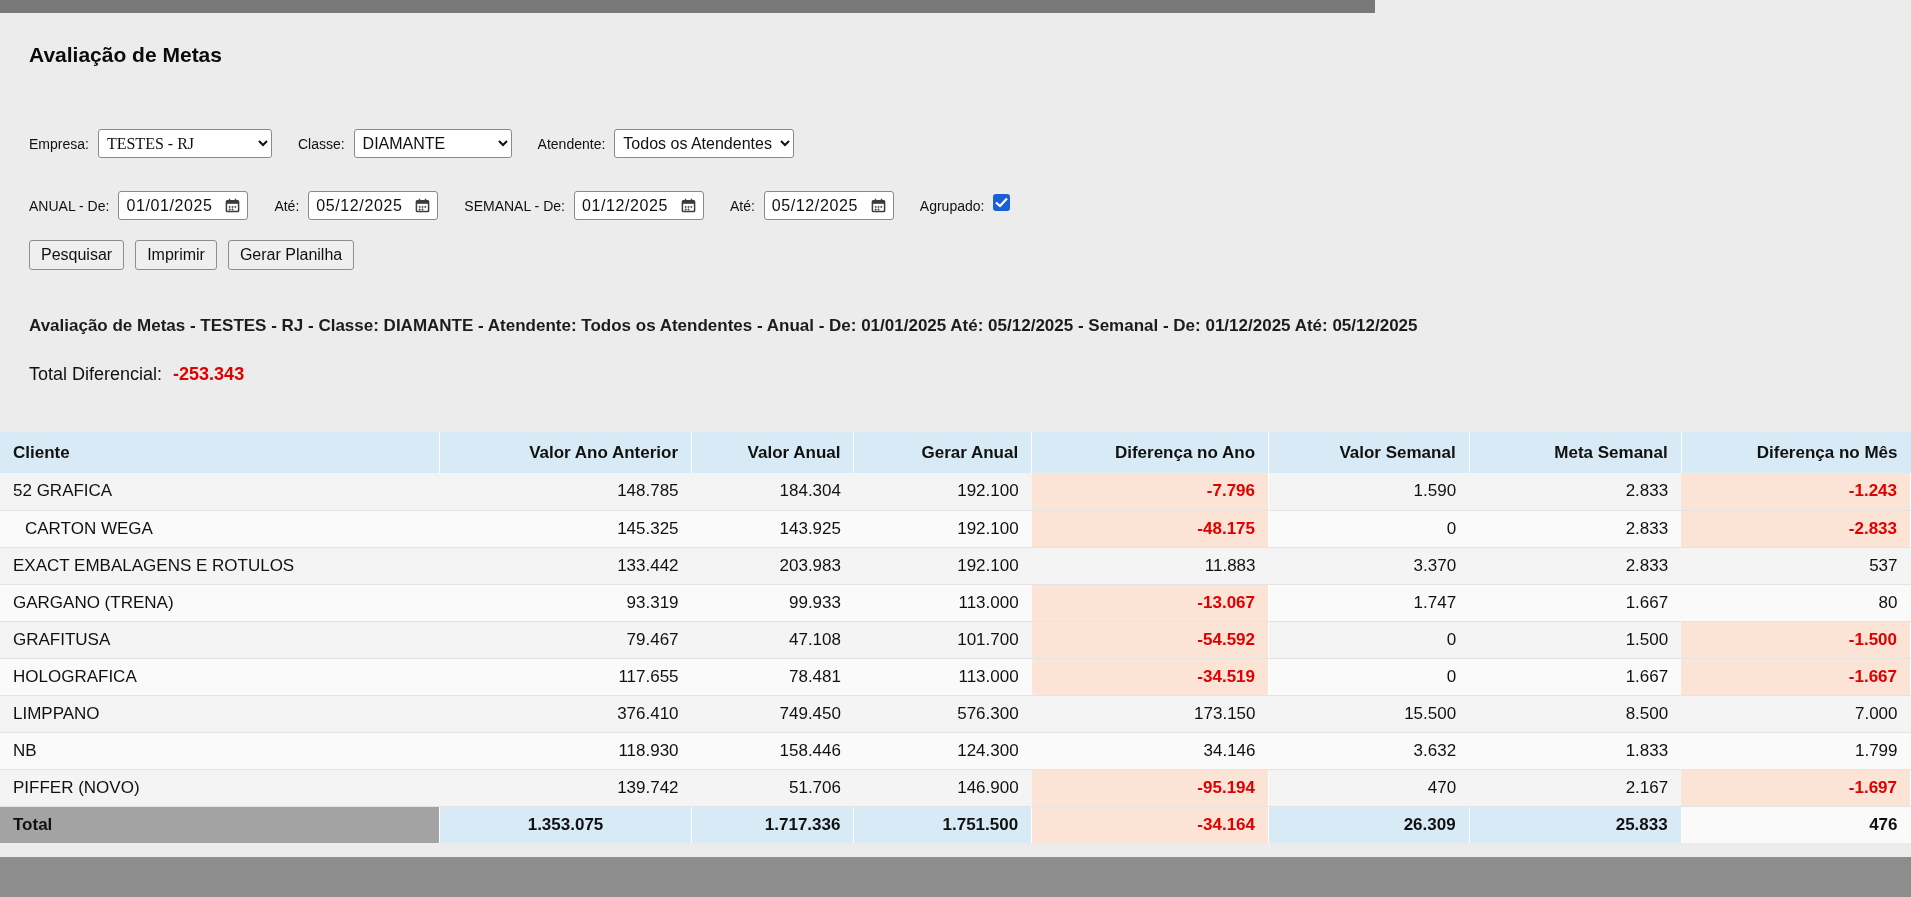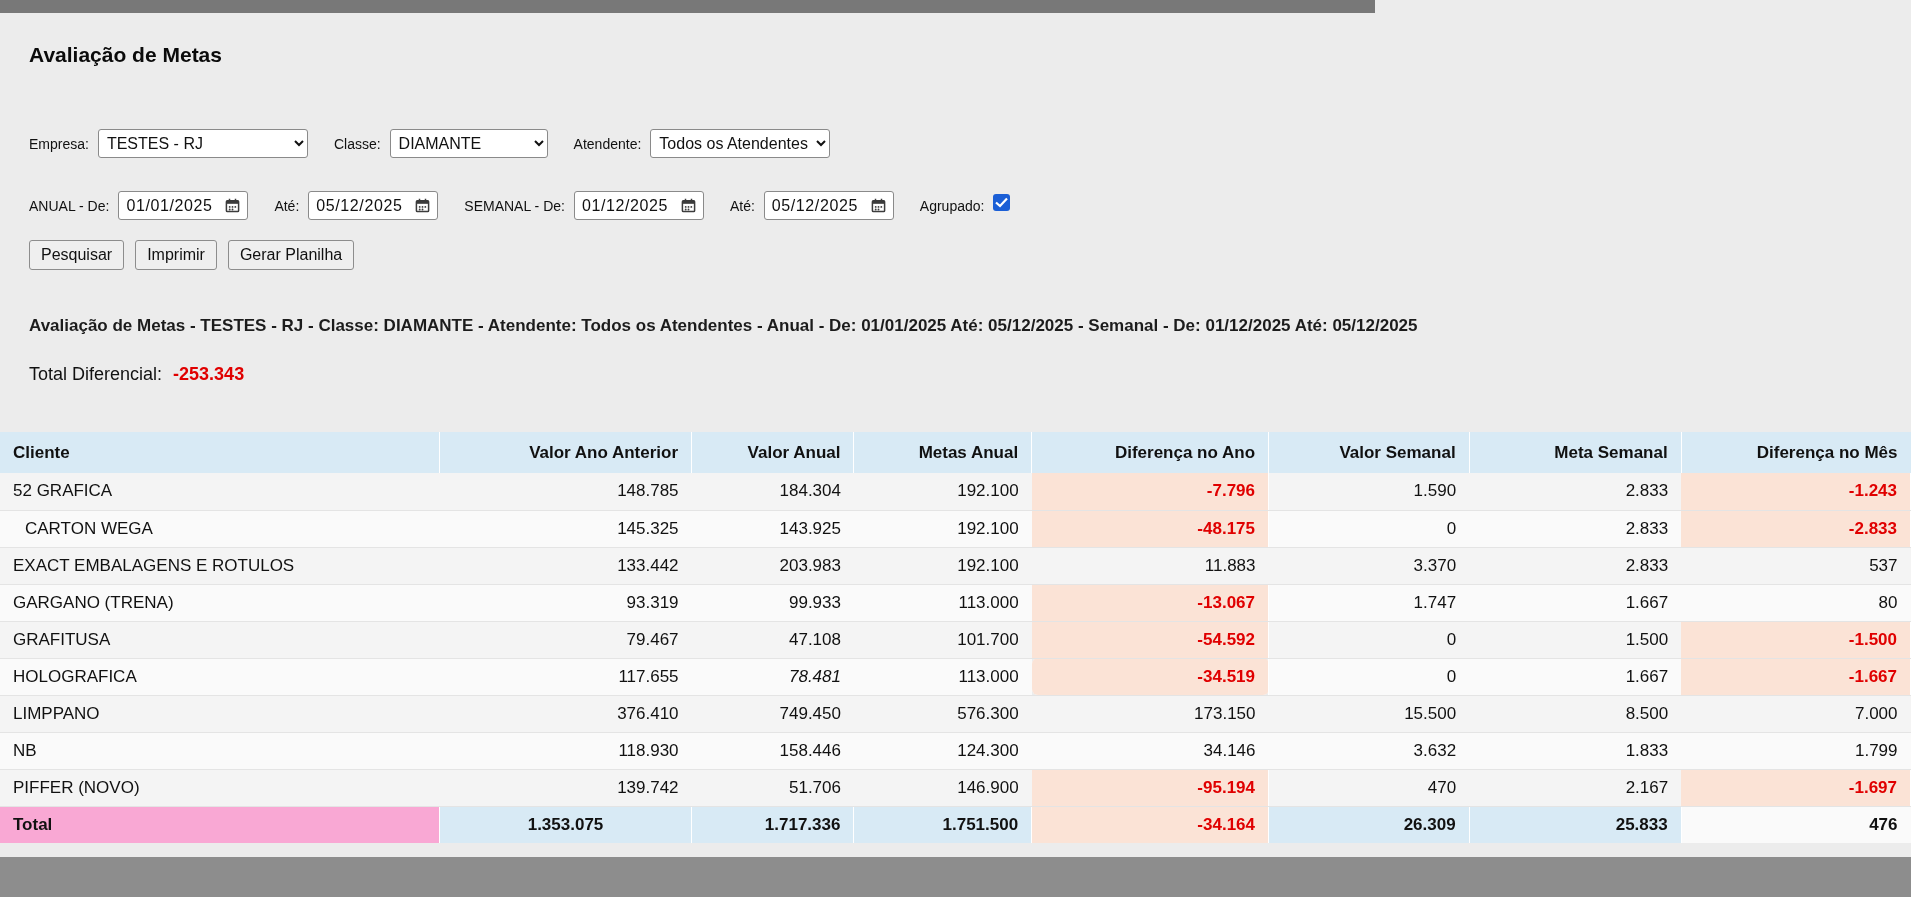--- a/index.html
+++ b/index.html
@@ -31,21 +31,21 @@
   select {
     font-family: "Liberation Sans", sans-serif;
     font-size: 16px;
     height: 29px;
     background: #ffffff;
     border: 1px solid #8a8a8a;
     border-radius: 3px;
     padding: 0 4px;
     color: #111;
   }
-  select.sel-empresa { width: 210px; }
+  select.sel-empresa { width: 174px; font-family: Liberation Serif, serif; }
   select.sel-classe { width: 158px; }
   select.sel-atendente { width: 180px; }
 
   .date-box {
     display: inline-flex; align-items: center; justify-content: space-between;
     width: 130px; height: 29px;
     background: #ffffff;
     border: 1px solid #8a8a8a;
     border-radius: 3px;
     padding: 0 7px;
@@ -123,21 +123,21 @@
 
   table.metas td.neg {
     background: #fbe3d6;
     color: #e00000;
     font-weight: bold;
     border-right: 1px solid #ffffff;
   }
 
   table.metas tr.total-row td { font-weight: bold; border-bottom: none; }
   table.metas tr.total-row td.blue { background: #d8eaf5; border-right: 1px solid #ffffff; }
-  table.metas tr.total-row td.total-label { background: #f9a8d4; border-right: 1px solid #ffffff; }
+  table.metas tr.total-row td.total-label { background: #a3a3a3; border-right: 1px solid #ffffff; }
 </style>
 </head>
 <body>
 
 <div class="top-bar"></div>
 
 <div class="content">
 
   <h1 class="page-title">Avaliação de Metas</h1>
 
@@ -263,21 +263,21 @@
   </div>
 
 </div>
 
 <table class="metas">
   <thead>
     <tr id="header-row">
         <th style="text-align: left;">Cliente</th>
         <th style="text-align: right;">Valor Ano Anterior</th>
         <th style="text-align: right;">Valor Anual</th>
-        <th style="text-align: right;">Metas Anual</th>
+        <th style="text-align: right;">Gerar Anual</th>
         <th style="text-align: right;">Diferença no Ano</th>
         <th style="text-align: right;">Valor Semanal</th>
         <th style="text-align: right;">Meta Semanal</th>
         <th style="text-align: right;">Diferença no Mês</th>
       </tr>
   </thead>
   <tbody id="table-body">
       <tr>
         <td style="text-align: left;">52 GRAFICA</td>
         <td style="text-align: right;">148.785</td>
@@ -324,21 +324,21 @@
         <td style="text-align: right;">47.108</td>
         <td style="text-align: right;">101.700</td>
         <td class="neg" style="text-align: right;">-54.592</td>
         <td style="text-align: right;">0</td>
         <td style="text-align: right;">1.500</td>
         <td class="neg" style="text-align: right;">-1.500</td>
       </tr>
       <tr>
         <td style="text-align: left;">HOLOGRAFICA</td>
         <td style="text-align: right;">117.655</td>
-        <td style="text-align: right; font-style: italic;">78.481</td>
+        <td style="text-align: right;">78.481</td>
         <td style="text-align: right;">113.000</td>
         <td class="neg" style="text-align: right; border-radius: 6px;">-34.519</td>
         <td style="text-align: right;">0</td>
         <td style="text-align: right;">1.667</td>
         <td class="neg" style="text-align: right;">-1.667</td>
       </tr>
       <tr>
         <td style="text-align: left;">LIMPPANO</td>
         <td style="text-align: right;">376.410</td>
         <td style="text-align: right;">749.450</td>

